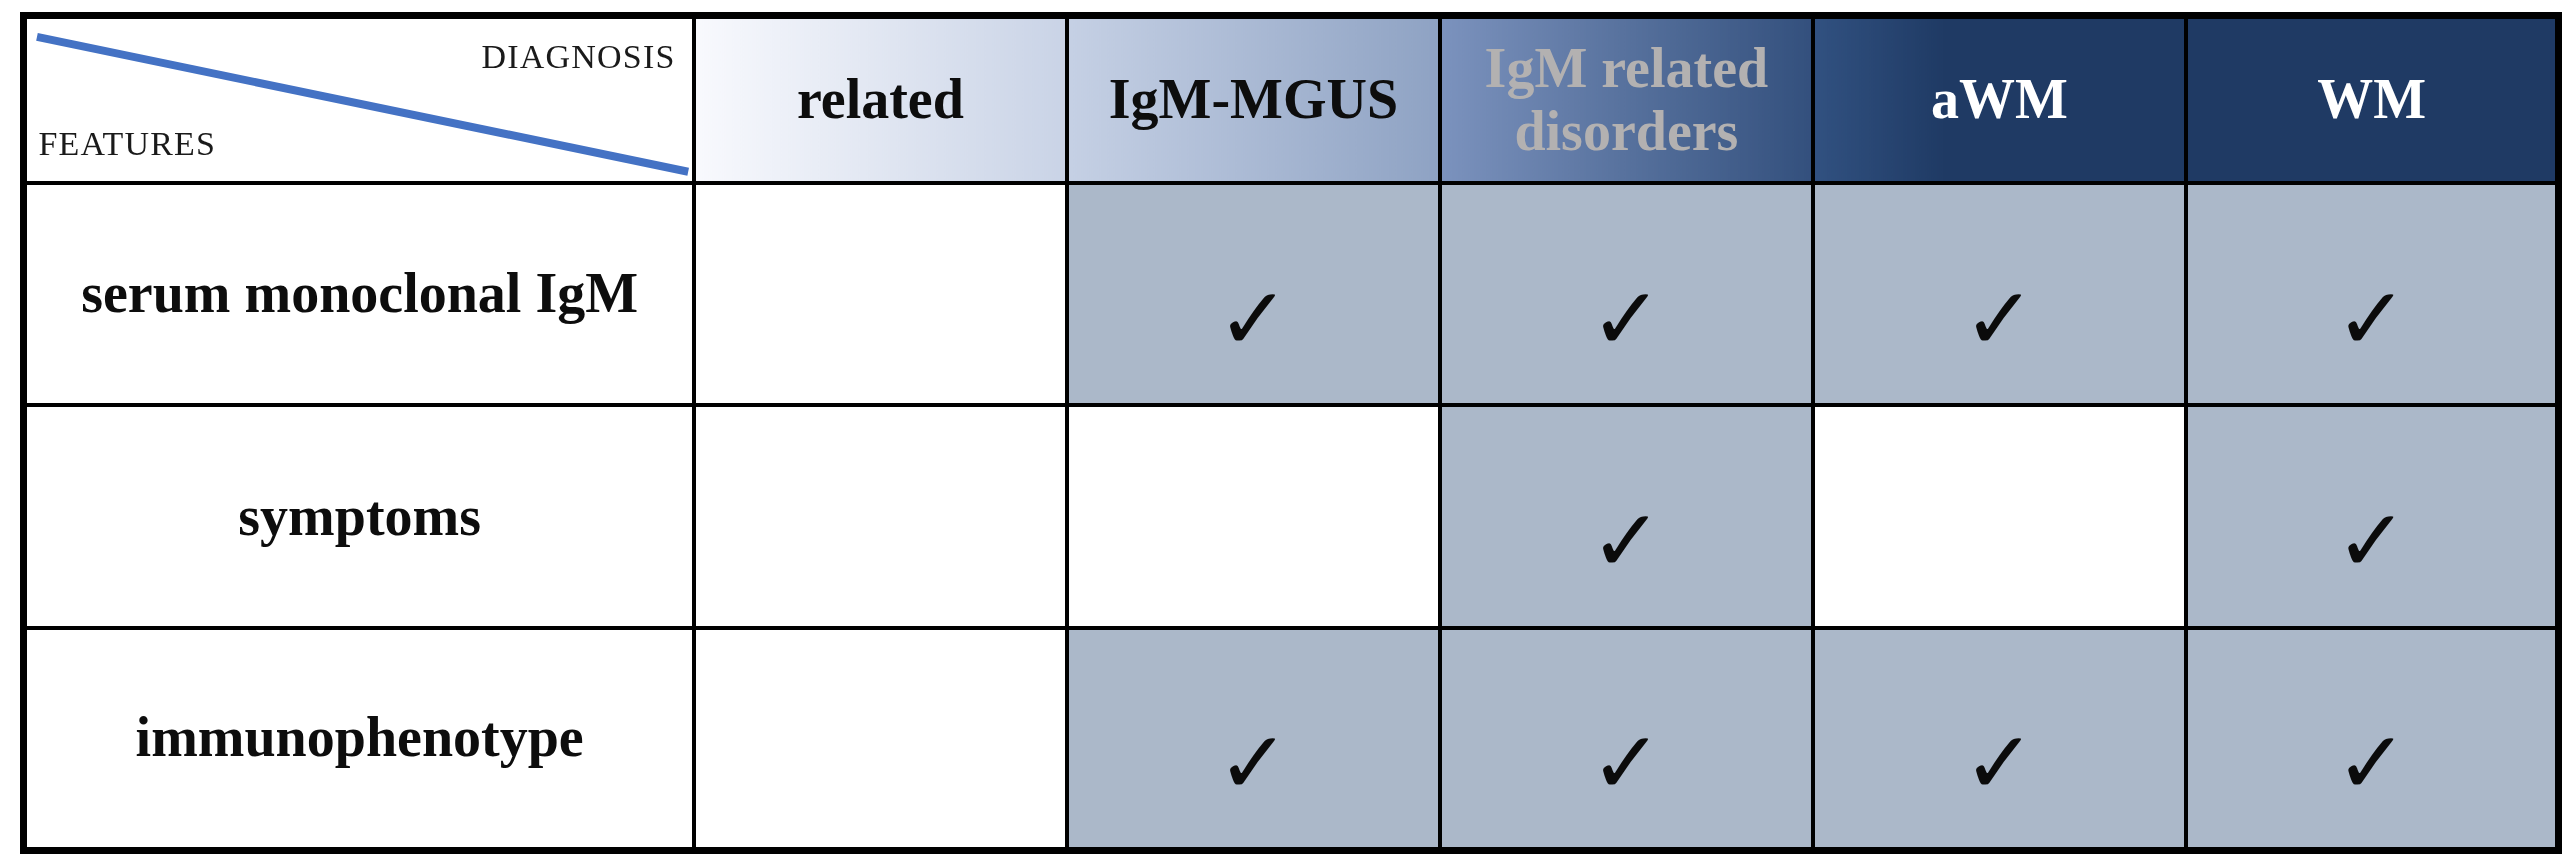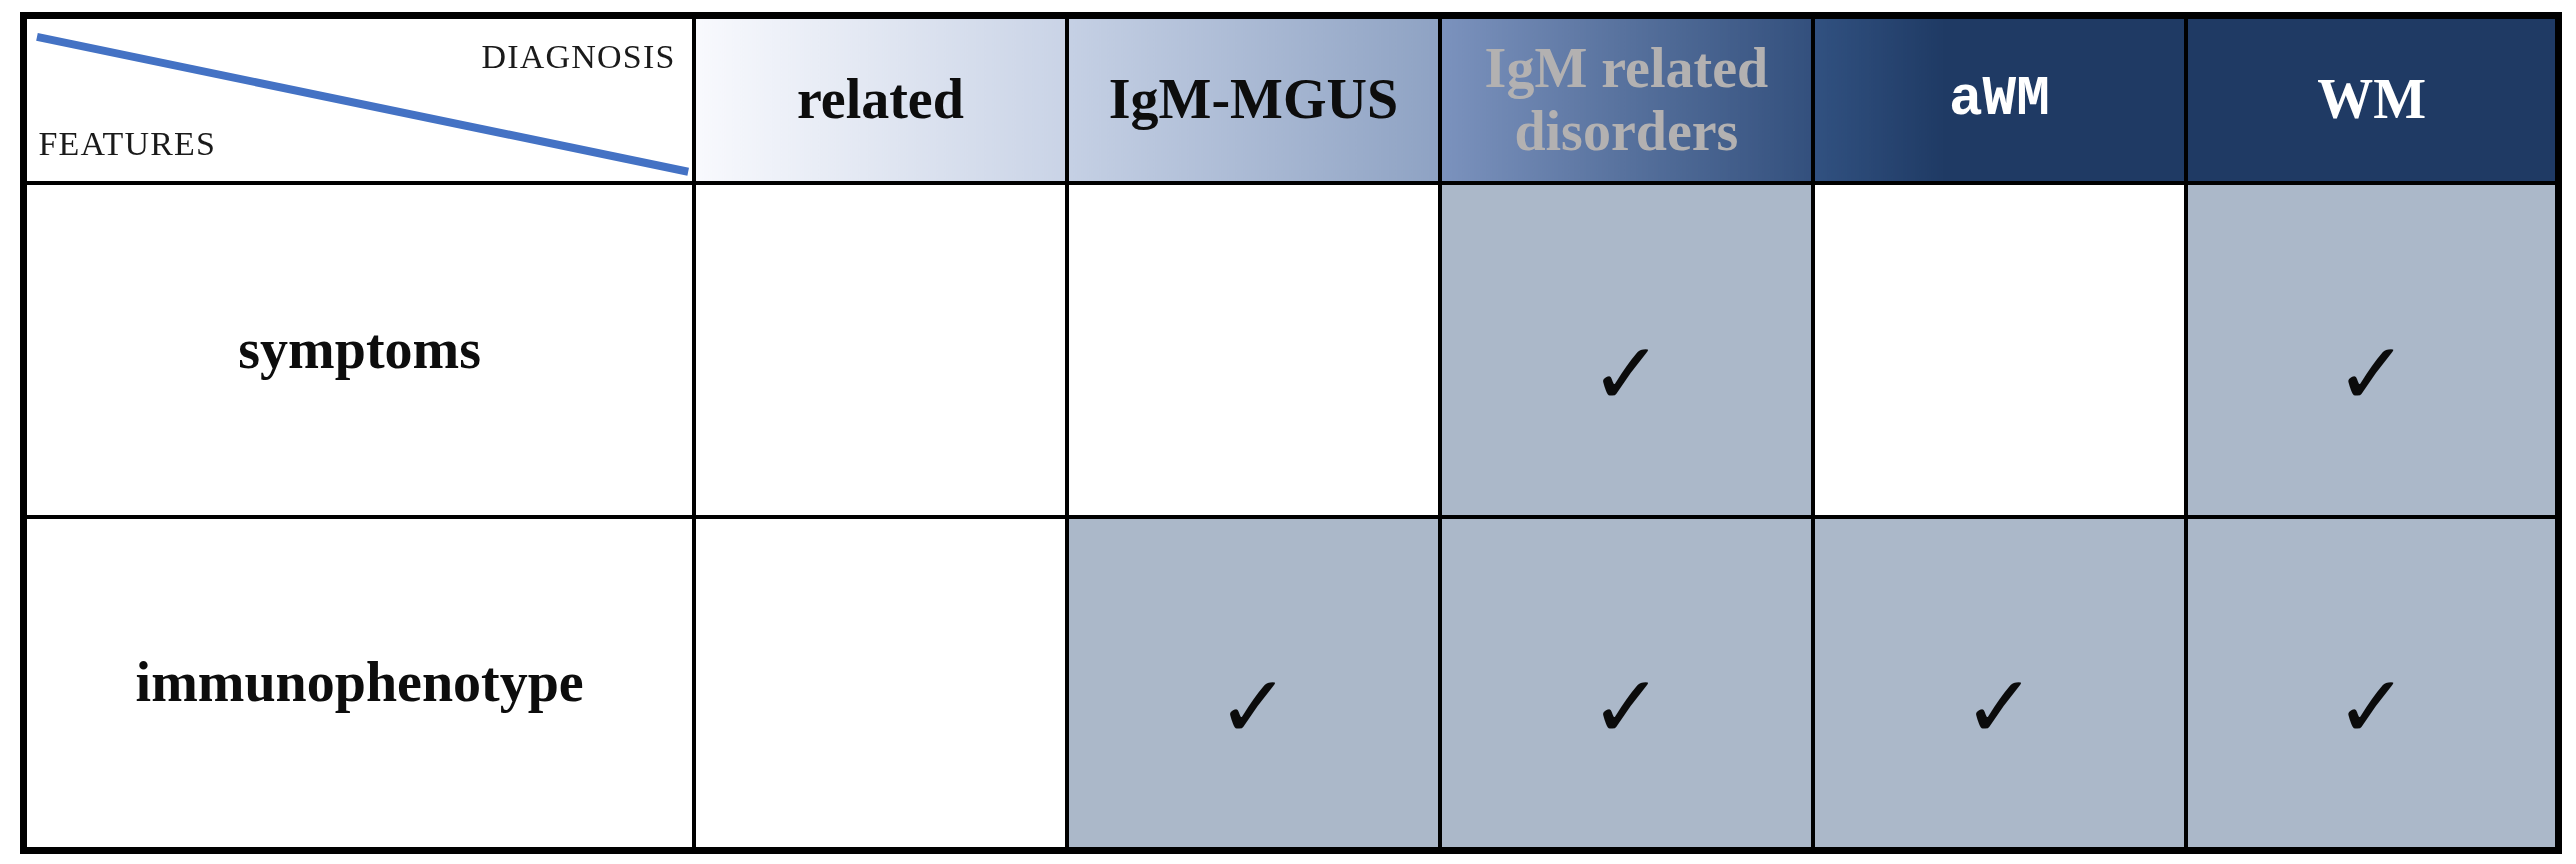--- a/index.html
+++ b/index.html
@@ -110,26 +110,34 @@
         <svg viewBox="0 0 100 100" preserveAspectRatio="none">
           <line x1="1.5" y1="11" x2="99.5" y2="94" vector-effect="non-scaling-stroke" stroke-width="8" stroke="#4472c4"></line>
         </svg>
         <span class="corner-label top">DIAGNOSIS</span>
         <span class="corner-label bottom">FEATURES</span>
       </th>
 
     <th class="col-head" style="background: linear-gradient(to right, rgb(248, 249, 253), rgb(201, 211, 230) 100%); color: rgb(13, 13, 13);">related</th>
         <th class="col-head" style="background: linear-gradient(to right, rgb(197, 208, 228), rgb(142, 162, 195) 100%); color: rgb(13, 13, 13);">IgM-MGUS</th>
         <th class="col-head" style="background: linear-gradient(to right, rgb(123, 146, 189), rgb(51, 80, 125) 100%); color: rgb(179, 177, 177);">IgM related disorders</th>
-        <th class="col-head" style="background: linear-gradient(to right, rgb(49, 81, 128), rgb(31, 58, 100) 35%); color: rgb(255, 255, 255); font-family: Liberation Mono, monospace;">aWM</th>
+        <th class="col-head" style="background: linear-gradient(to right, rgb(49, 81, 128), rgb(31, 58, 100) 35%); color: rgb(255, 255, 255);">aWM</th>
         <th class="col-head" style="background: linear-gradient(to right, rgb(31, 58, 100), rgb(31, 58, 100) 100%); color: rgb(255, 255, 255);">WM</th>
       </tr>
   </thead>
   <tbody>
 
+  <tr class="body-row">
+        <th class="row-label">serum monoclonal IgM</th>
+        <td class="cell" style="background: rgb(255, 255, 255);"></td>
+        <td class="cell" style="background: rgb(171, 184, 201);"><span class="check">✓</span></td>
+        <td class="cell" style="background: rgb(171, 184, 201);"><span class="check">✓</span></td>
+        <td class="cell" style="background: rgb(171, 184, 201);"><span class="check">✓</span></td>
+        <td class="cell" style="background: rgb(171, 184, 201);"><span class="check">✓</span></td>
+      </tr>
       <tr class="body-row">
         <th class="row-label">symptoms</th>
         <td class="cell" style="background: rgb(255, 255, 255);"></td>
         <td class="cell" style="background: rgb(255, 255, 255);"></td>
         <td class="cell" style="background: rgb(171, 184, 201);"><span class="check">✓</span></td>
         <td class="cell" style="background: rgb(255, 255, 255);"></td>
         <td class="cell" style="background: rgb(171, 184, 201);"><span class="check">✓</span></td>
       </tr>
       <tr class="body-row">
         <th class="row-label">immunophenotype</th>

